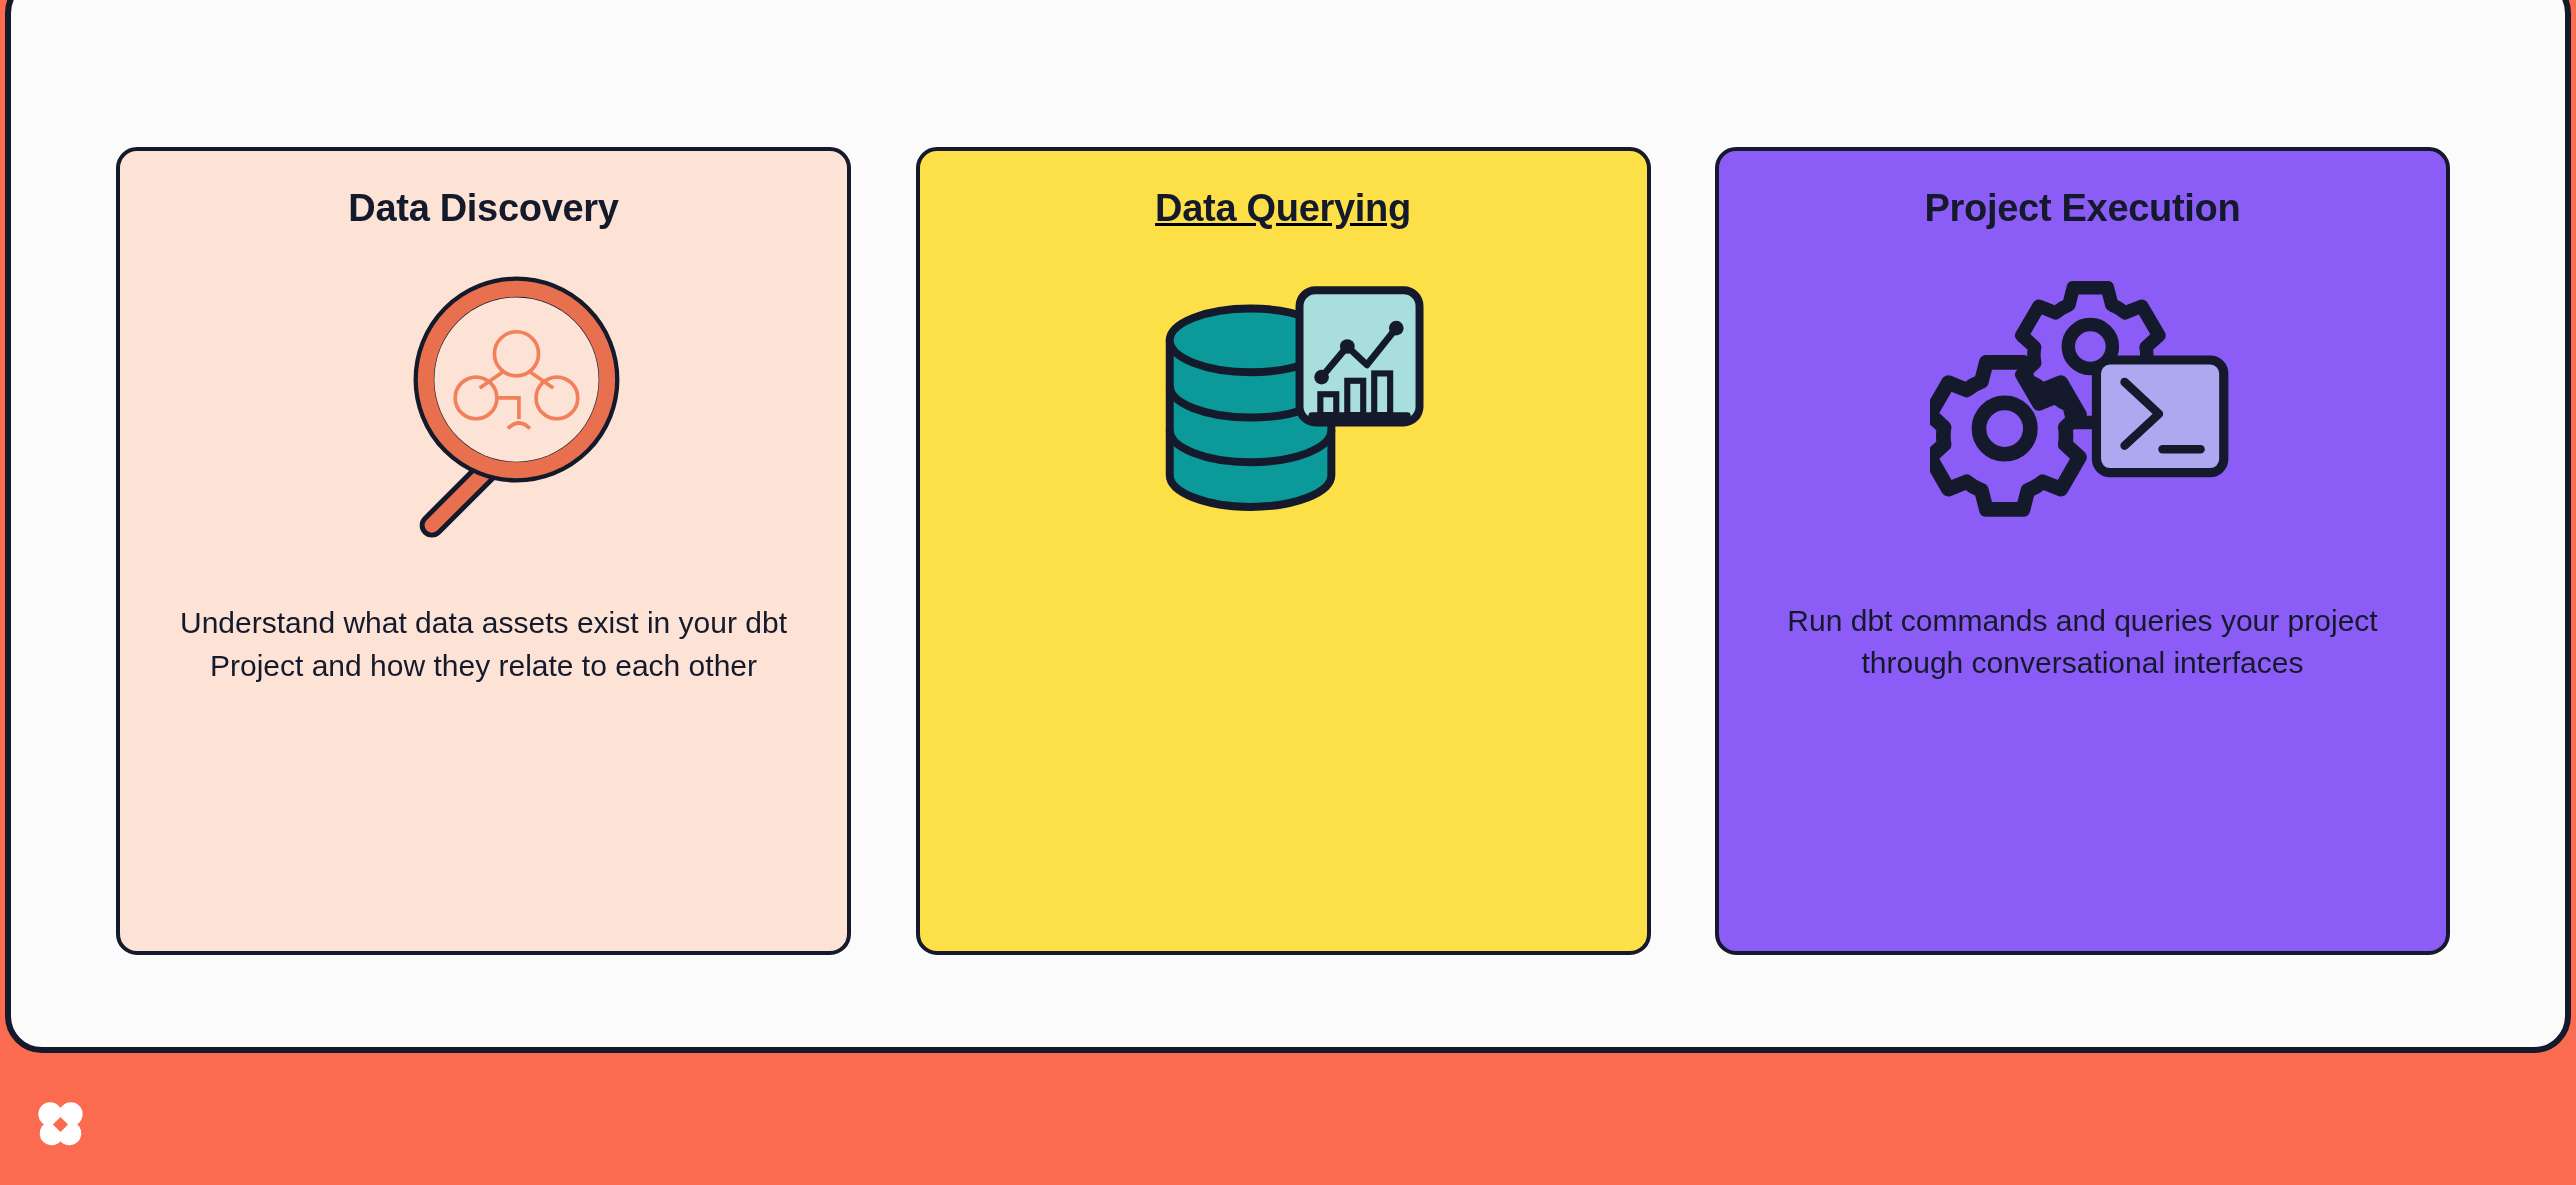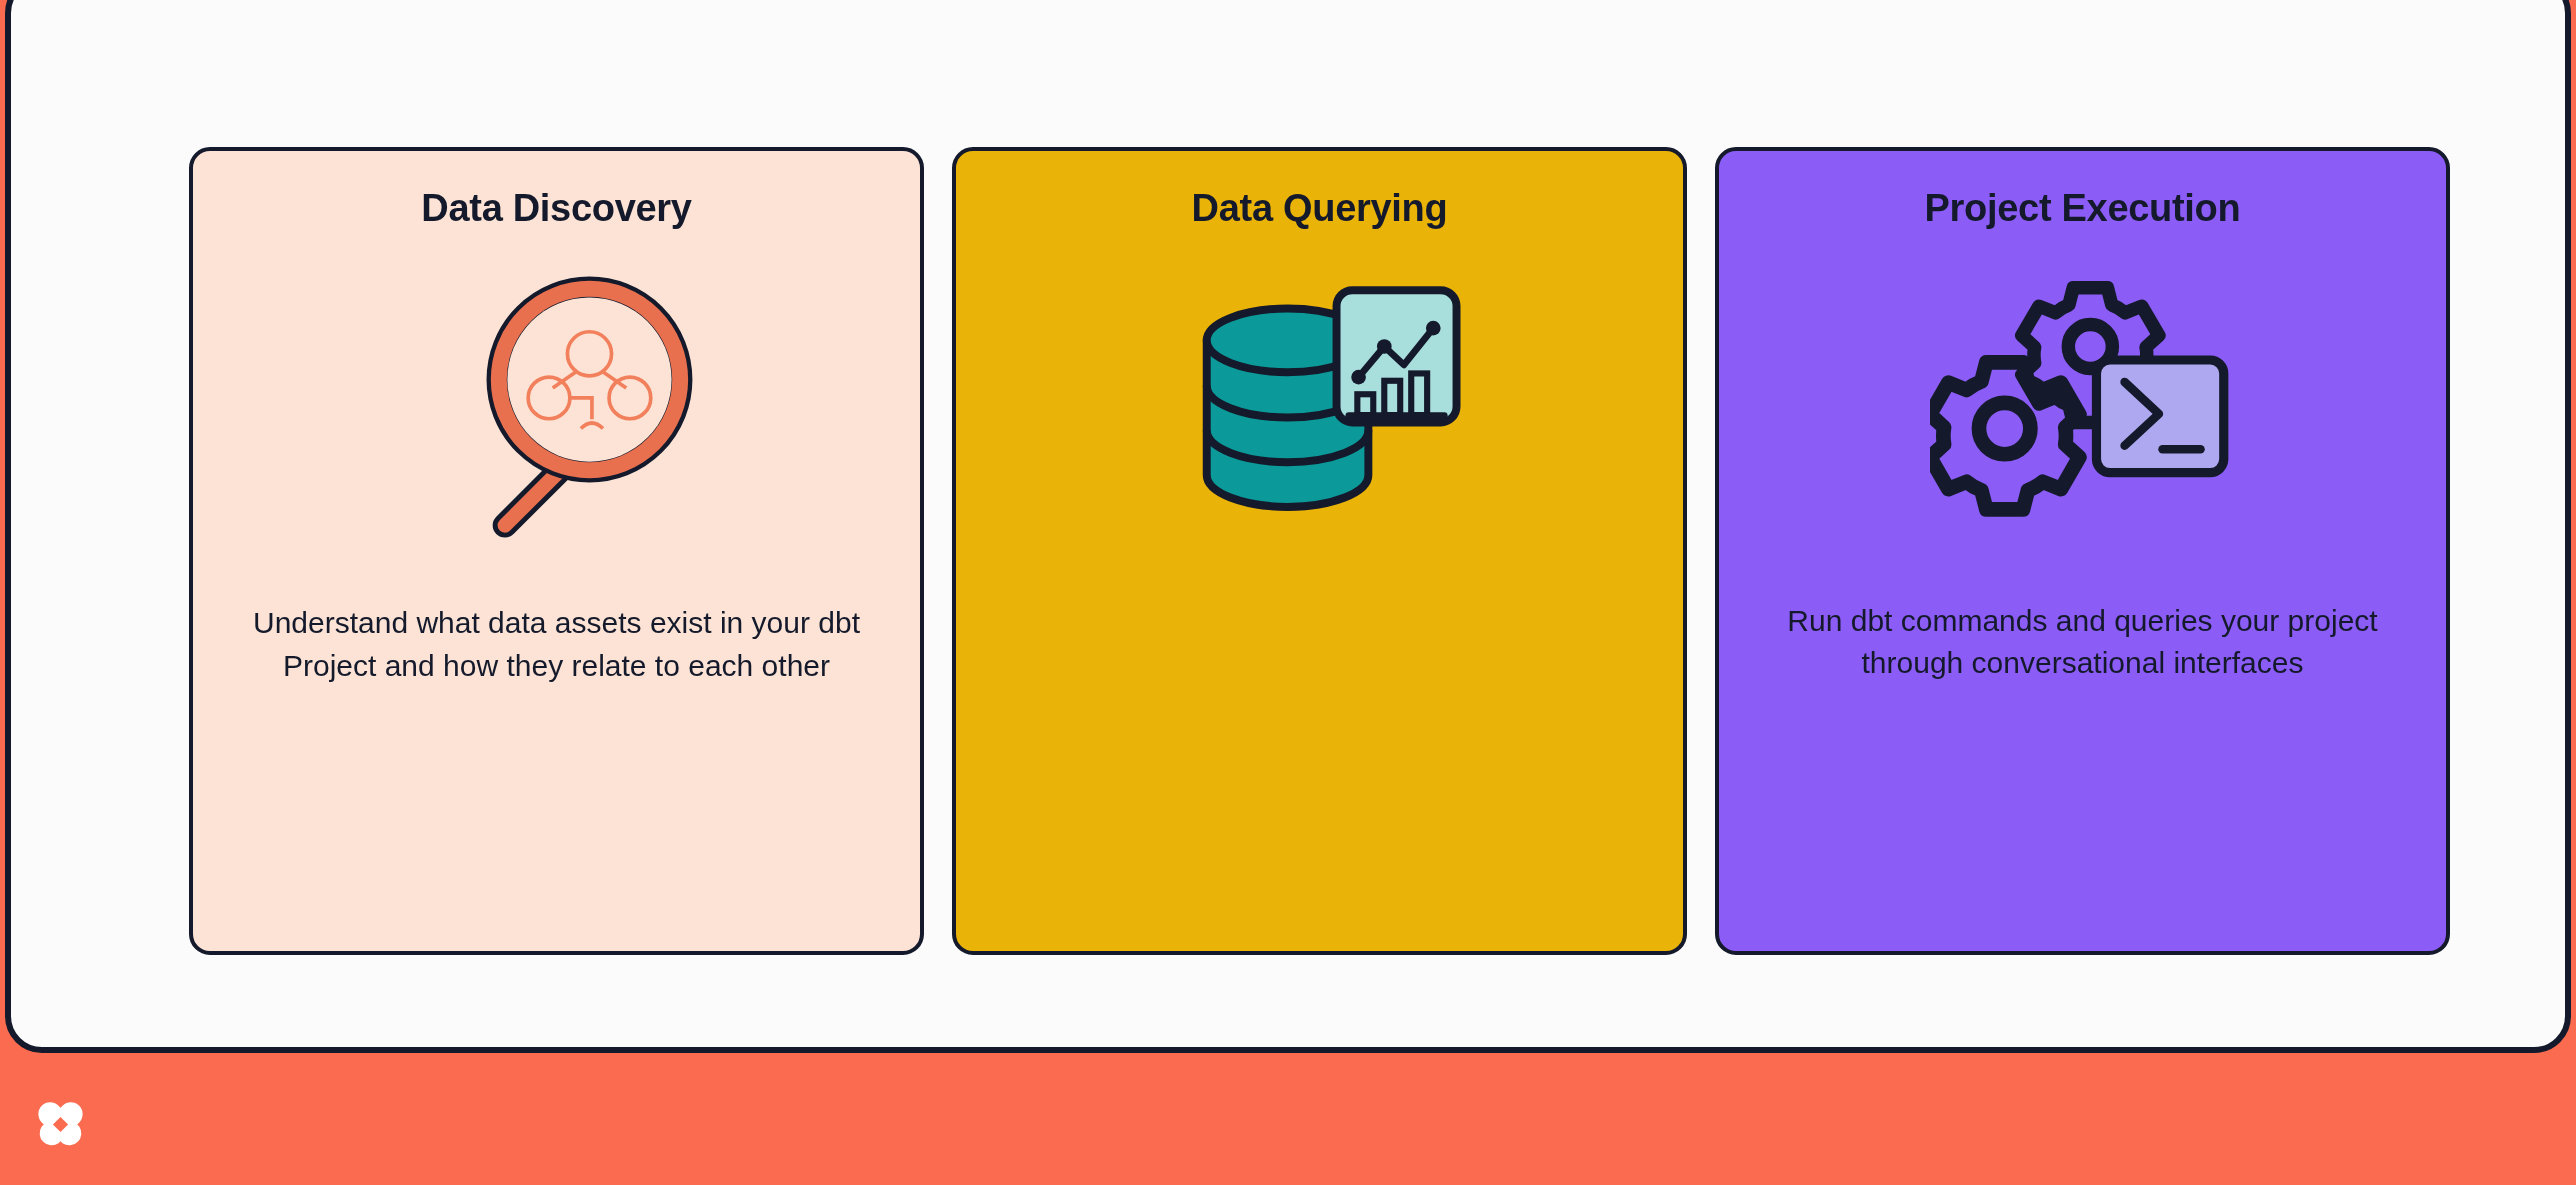--- a/index.html
+++ b/index.html
@@ -40,41 +40,41 @@
 
   
   .cards-row {
     position: absolute;
     left: 0;
     top: 24.5px;
     width: 2566px;
     height: 1053px;
     display: flex;
     align-items: center;
-    justify-content: flex-end;
-    gap: 28px;
+    justify-content: space-between;
+    gap: 50px;
     box-sizing: border-box;
     padding: 0 116px;
     z-index: 3;
   }
 
   .card {
     position: relative;
     width: 735px;
     height: 808px;
     border: 4.9px solid #141A2B;
     border-radius: 21px;
     box-sizing: border-box;
     display: flex;
     flex-direction: column;
     align-items: center;
     padding: 37px 33px 29px 33px;
   }
   .card-discovery { background: #FCE3D5; }
-  .card-querying  { background: #eab308; }
+  .card-querying  { background: #fde047; text-decoration: underline; }
   .card-execution { background: #8b5cf6; }
 
   .card-title {
     font-size: 38px;
     font-weight: bold;
     color: #141A2B;
     letter-spacing: -0.3px;
     text-align: center;
     margin: 0;
     line-height: 1.1;

